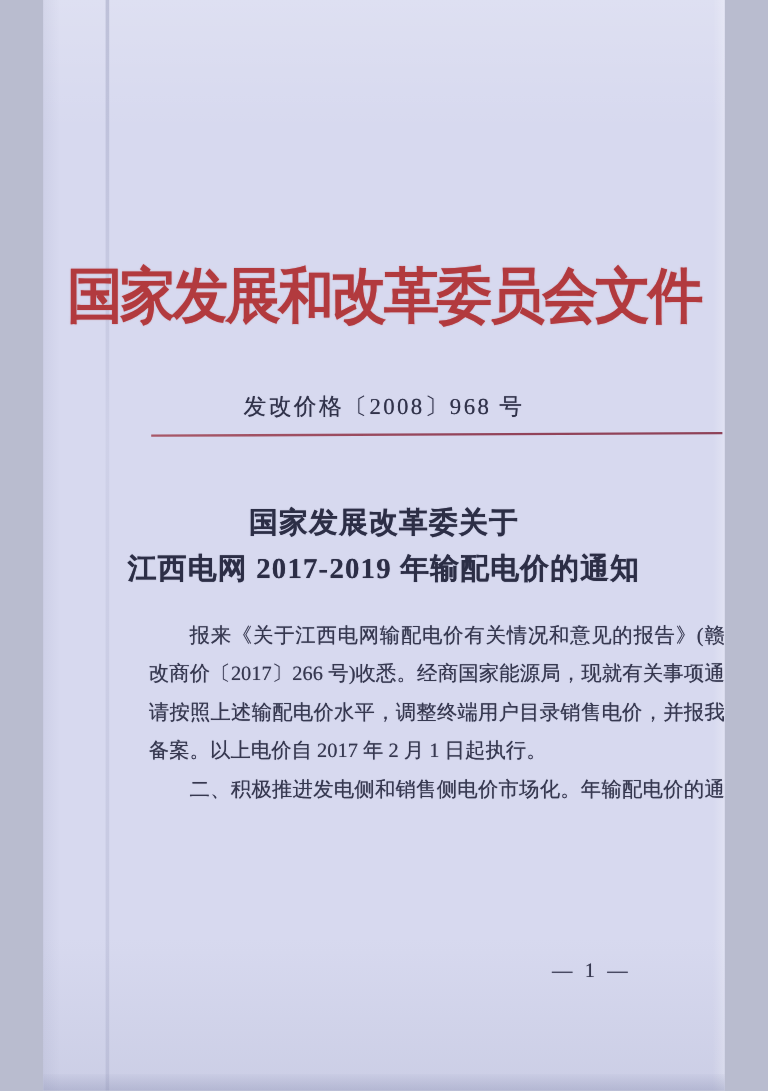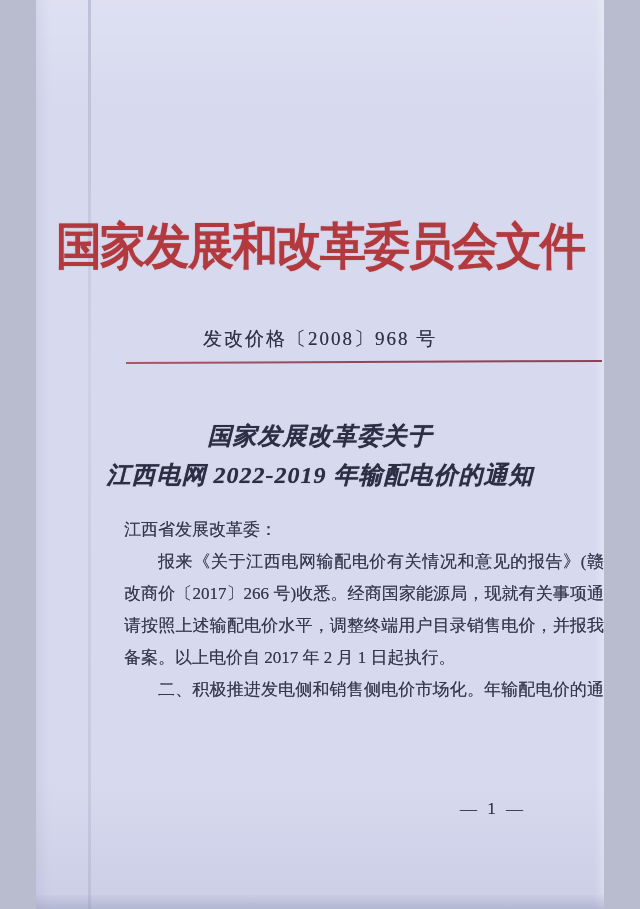--- a/index.html
+++ b/index.html
@@ -86,21 +86,20 @@
     left: 0;
     width: 100%;
     text-align: center;
     font-size: 24px;
     font-weight: bold;
     line-height: 39px;
     letter-spacing: 1px;
     color: #2c2e46;
     text-shadow: 0 0 0.7px rgba(44,46,70,0.75);
     white-space: nowrap;
-    font-style: italic;
   }
 
   .body-text {
     position: absolute;
     top: 514px;
     left: 88px;
     width: 480px;
     font-size: 17px;
     line-height: 32px;
     color: #363850;
@@ -141,25 +140,24 @@
   <div class="edge-bottom"></div>
 
   <div class="agency-banner">国家发展和改革委员会文件</div>
 
   <div class="doc-number">发改价格〔2008〕968 号</div>
 
   <div class="red-rule"></div>
 
   <div class="doc-title">
     <div>国家发展改革委关于</div>
-    <div>江西电网 2022-2019 年输配电价的通知</div>
+    <div>江西电网 2017-2019 年输配电价的通知</div>
   </div>
 
   <div class="body-text">
-    <div class="line">江西省发展改革委：</div>
     <div class="line indent full">报来《关于江西电网输配电价有关情况和意见的报告》(赣发</div>
     <div class="line full">改商价〔2017〕266 号)收悉。经商国家能源局，现就有关事项通知</div>
     <div class="line full">请按照上述输配电价水平，调整终端用户目录销售电价，并报我委</div>
     <div class="line">备案。以上电价自 2017 年 2 月 1 日起执行。</div>
     <div class="line indent full">二、积极推进发电侧和销售侧电价市场化。年输配电价的通知</div>
   </div>
 
   <div class="page-number">— 1 —</div>
 
 </div>

